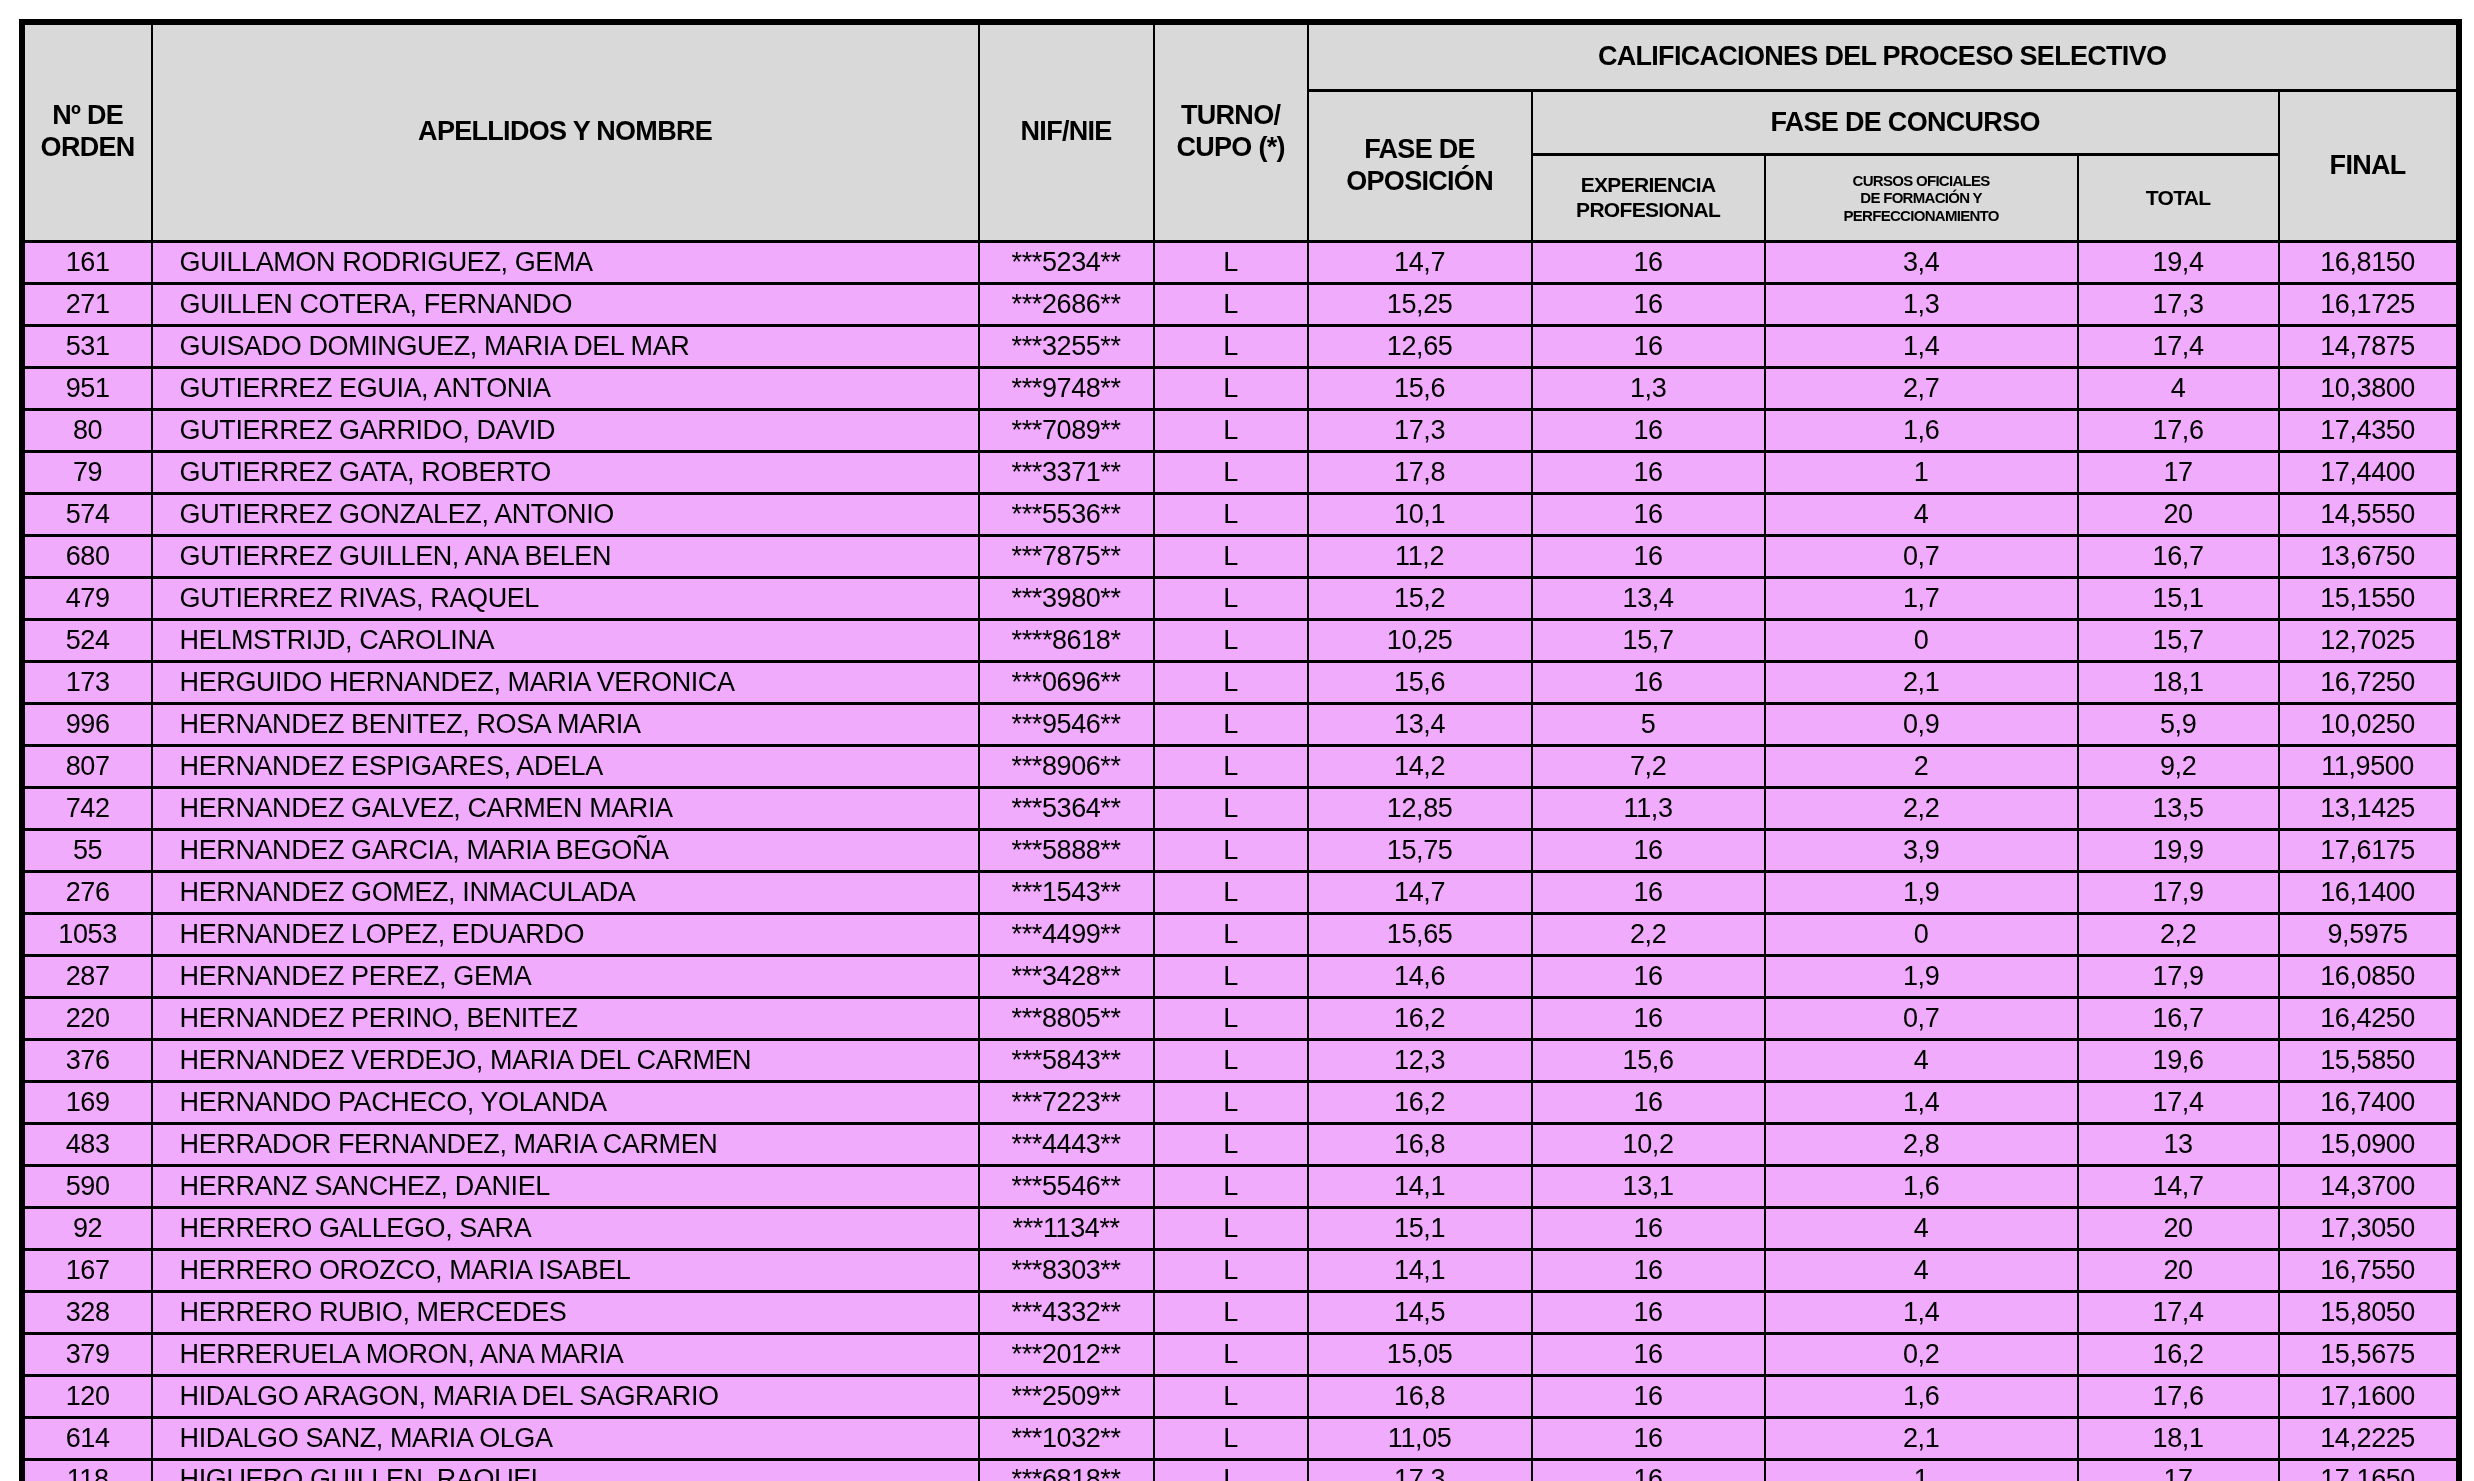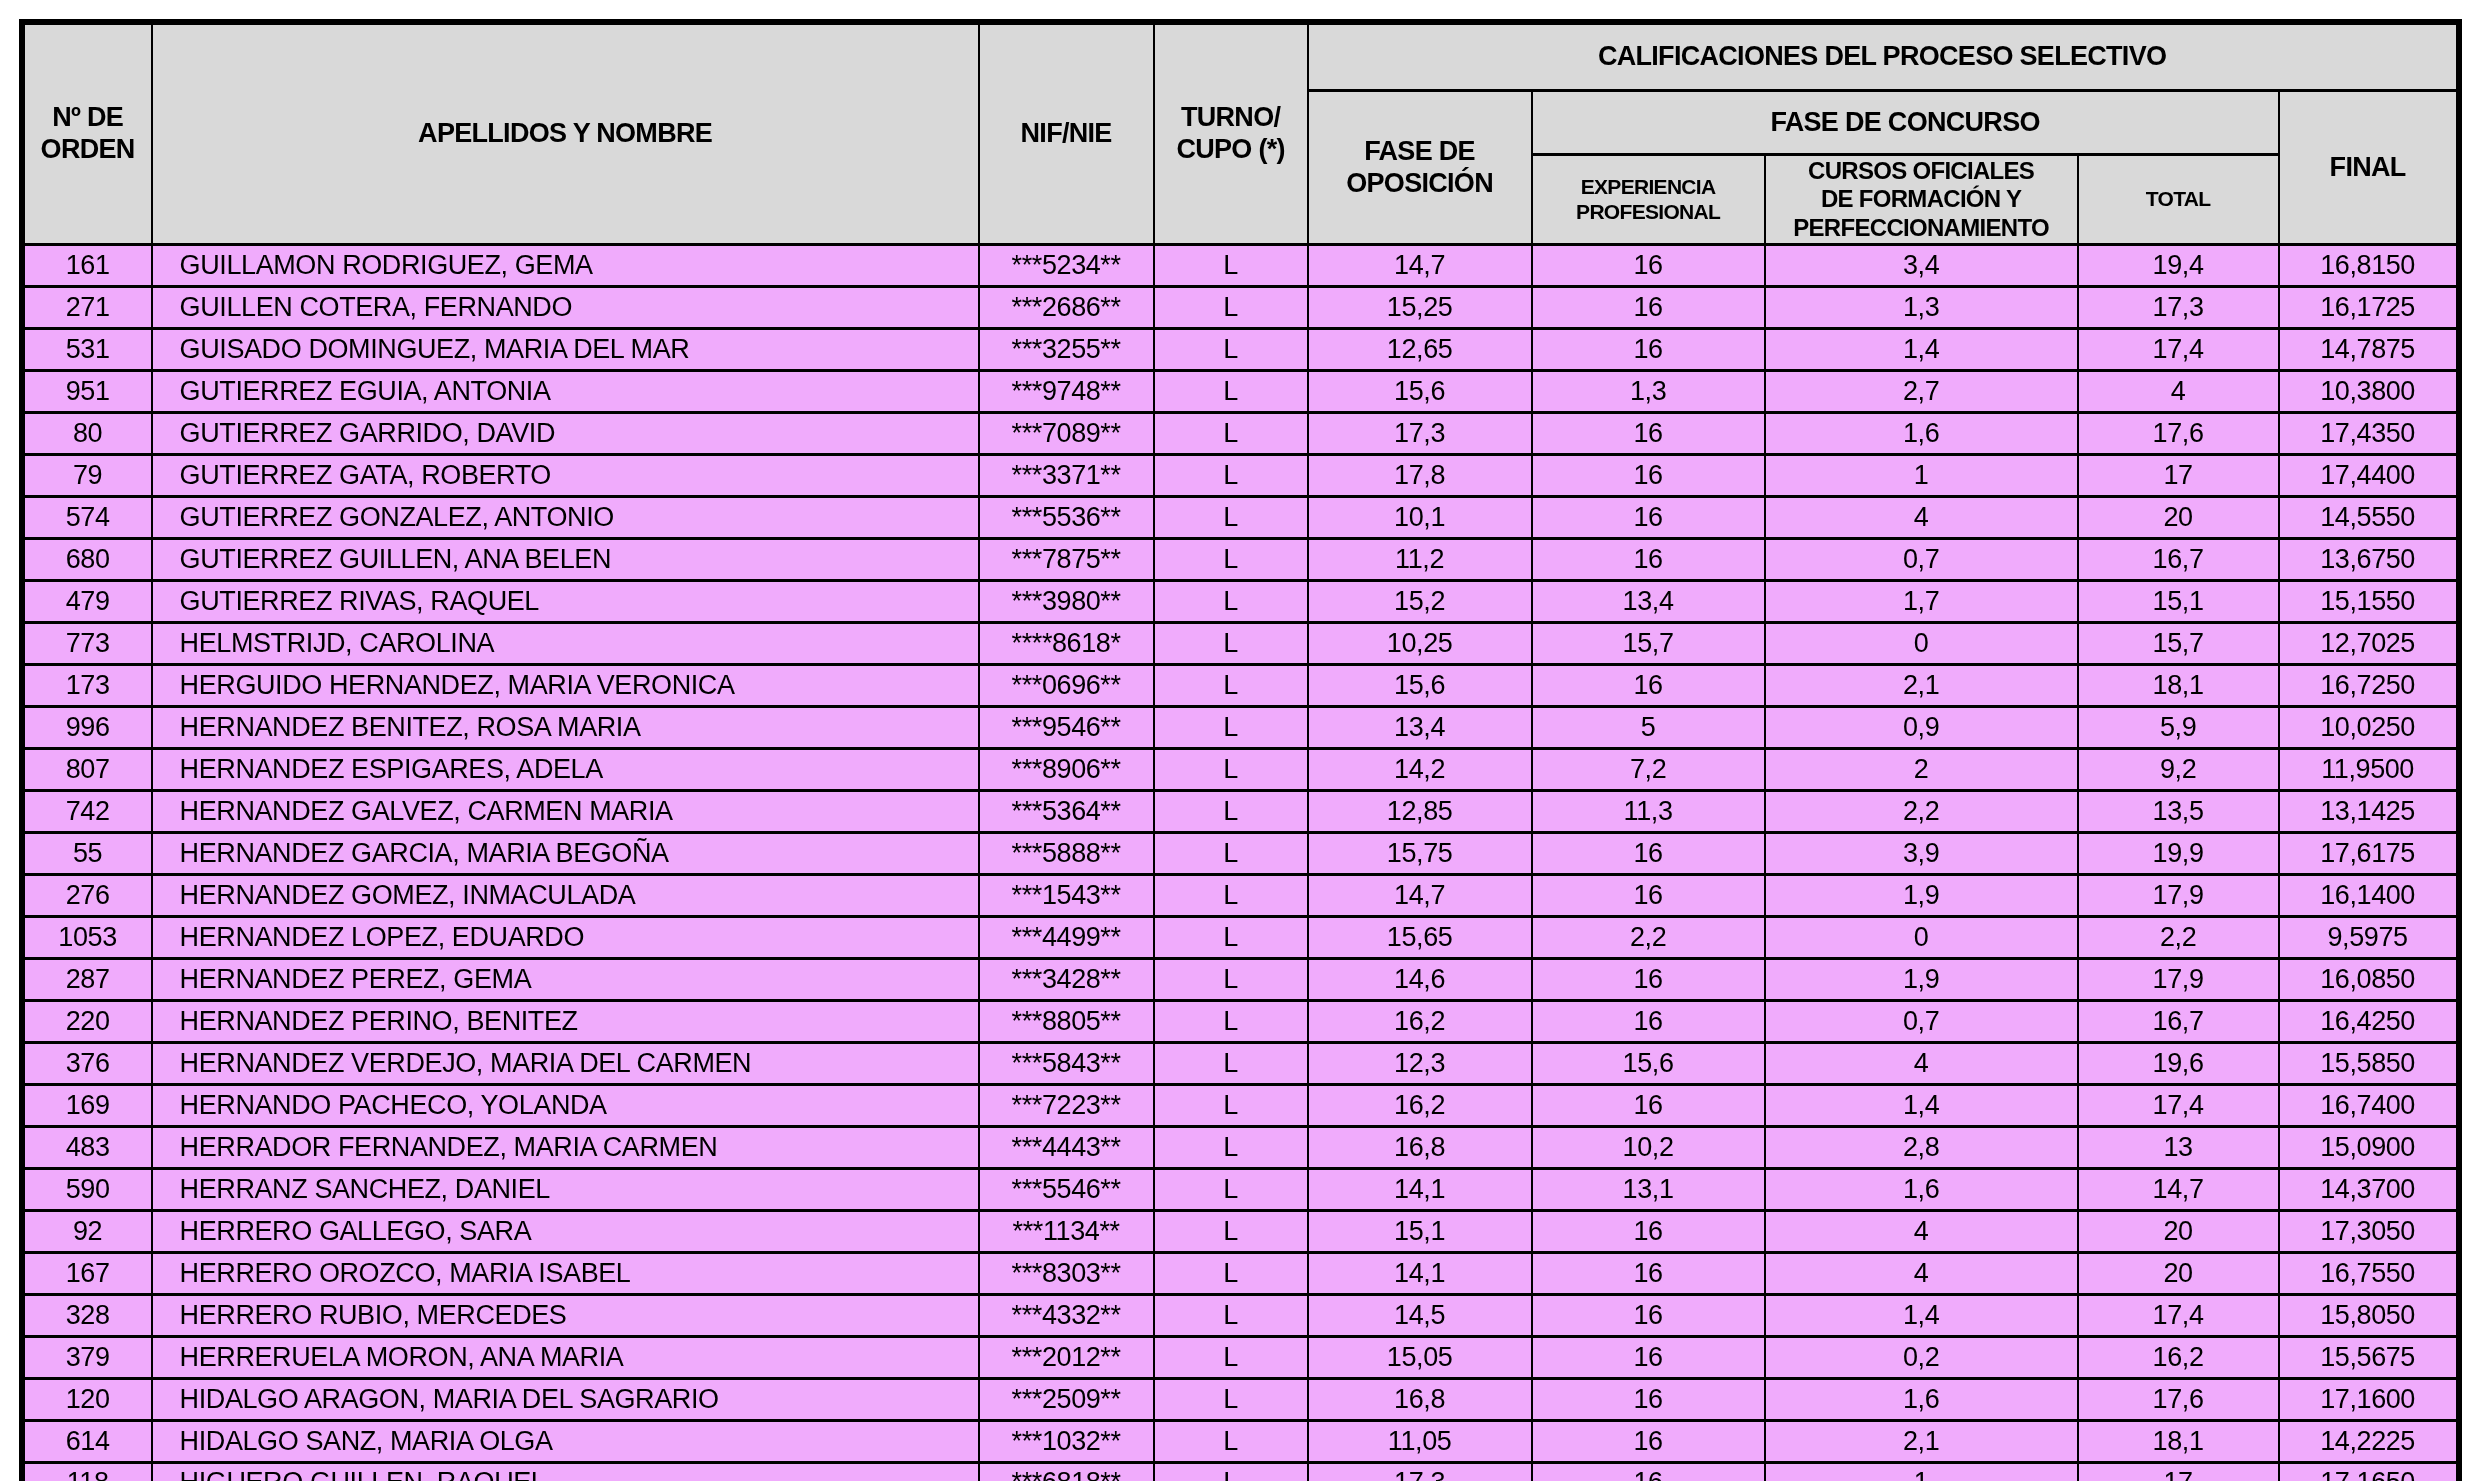--- a/index.html
+++ b/index.html
@@ -36,21 +36,21 @@
     font-weight: bold;
     text-align: center;
     vertical-align: middle;
     white-space: pre-line;
     letter-spacing: -0.7px;
     line-height: 1.18;
   }
   .h-main   { font-size: 27px; }
   .h-group  { font-size: 27px; }
   .h-sub    { font-size: 21px; }
-  .h-sub-sm { font-size: 24px; }
+  .h-sub-sm { font-size: 15px; }
   thead tr.hr1 { height: 69px; }
   thead tr.hr2 { height: 64px; }
   thead tr.hr3 { height: 87px; }
   tbody tr { height: 42px; background: #f0abfc; }
   tbody td {
     font-size: 27px;
     letter-spacing: -0.4px;
     text-align: center;
     vertical-align: middle;
     padding: 0;
@@ -214,21 +214,21 @@
     <td>***3980**</td>
     <td>L</td>
     <td>15,2</td>
     <td>13,4</td>
     <td>1,7</td>
     <td>15,1</td>
     <td>15,1550</td>
   </tr>
 
   <tr>
-    <td>773</td>
+    <td>524</td>
     <td class="name">HELMSTRIJD, CAROLINA</td>
     <td>****8618*</td>
     <td>L</td>
     <td>10,25</td>
     <td>15,7</td>
     <td>0</td>
     <td>15,7</td>
     <td>12,7025</td>
   </tr>
 

